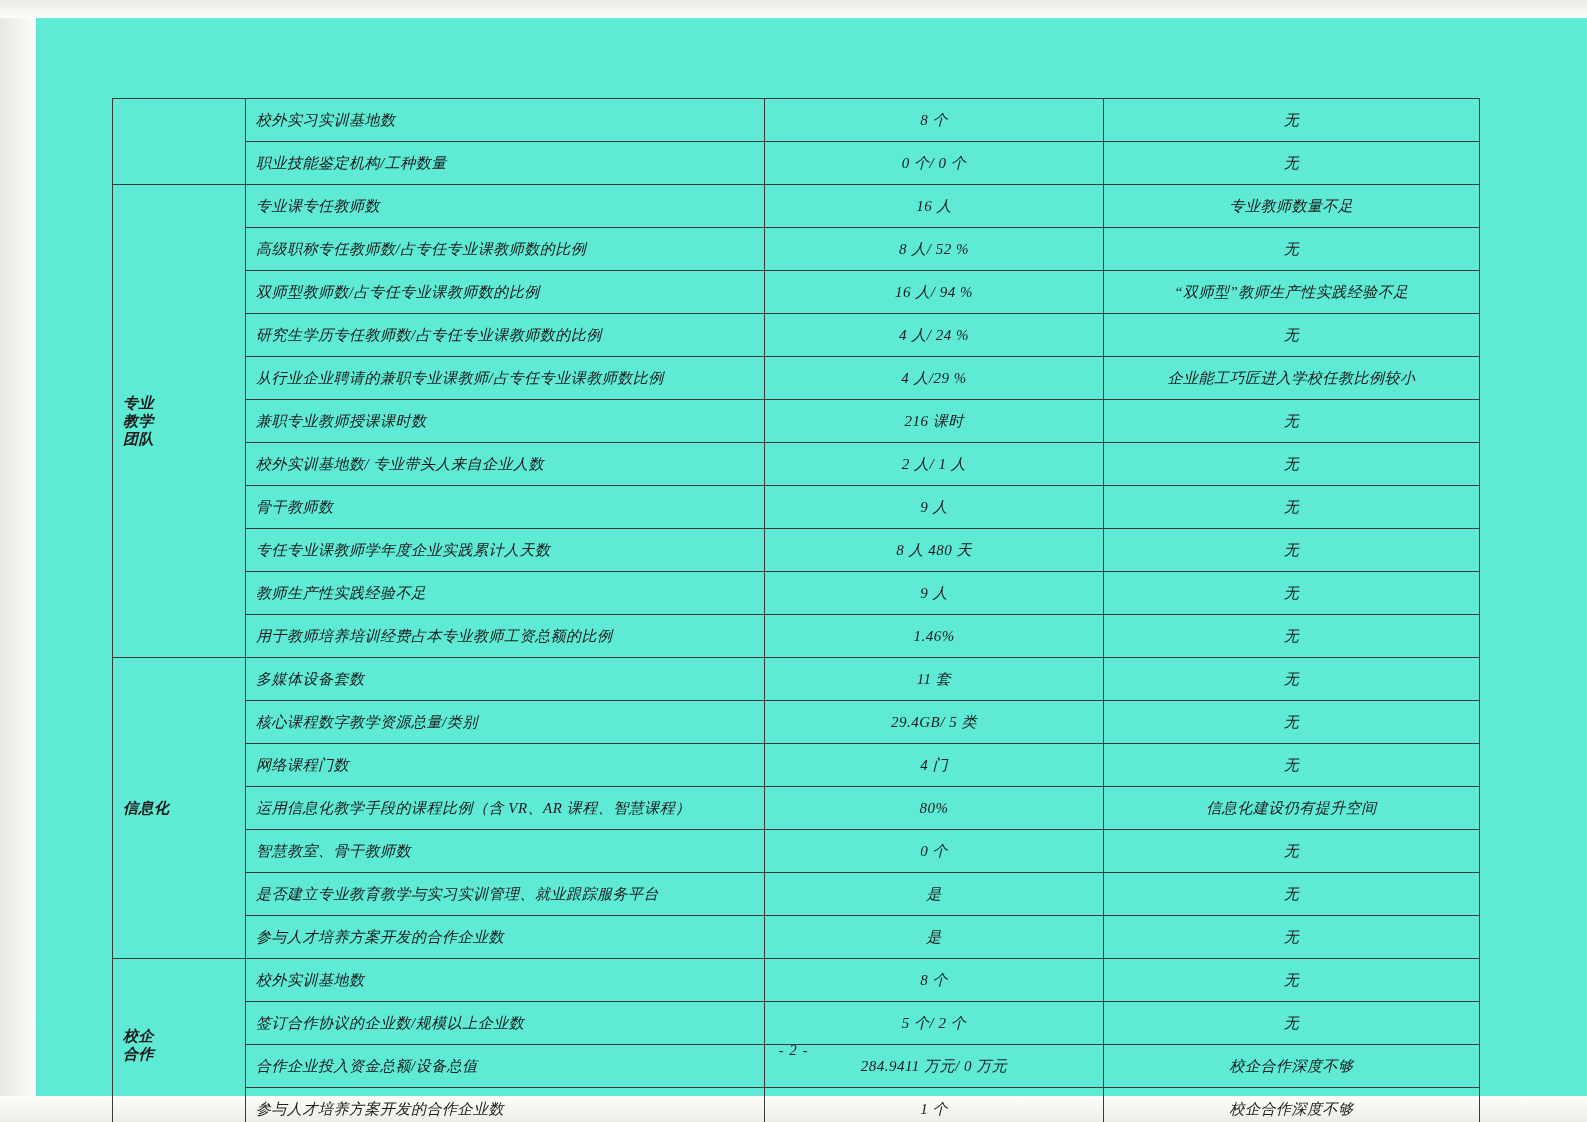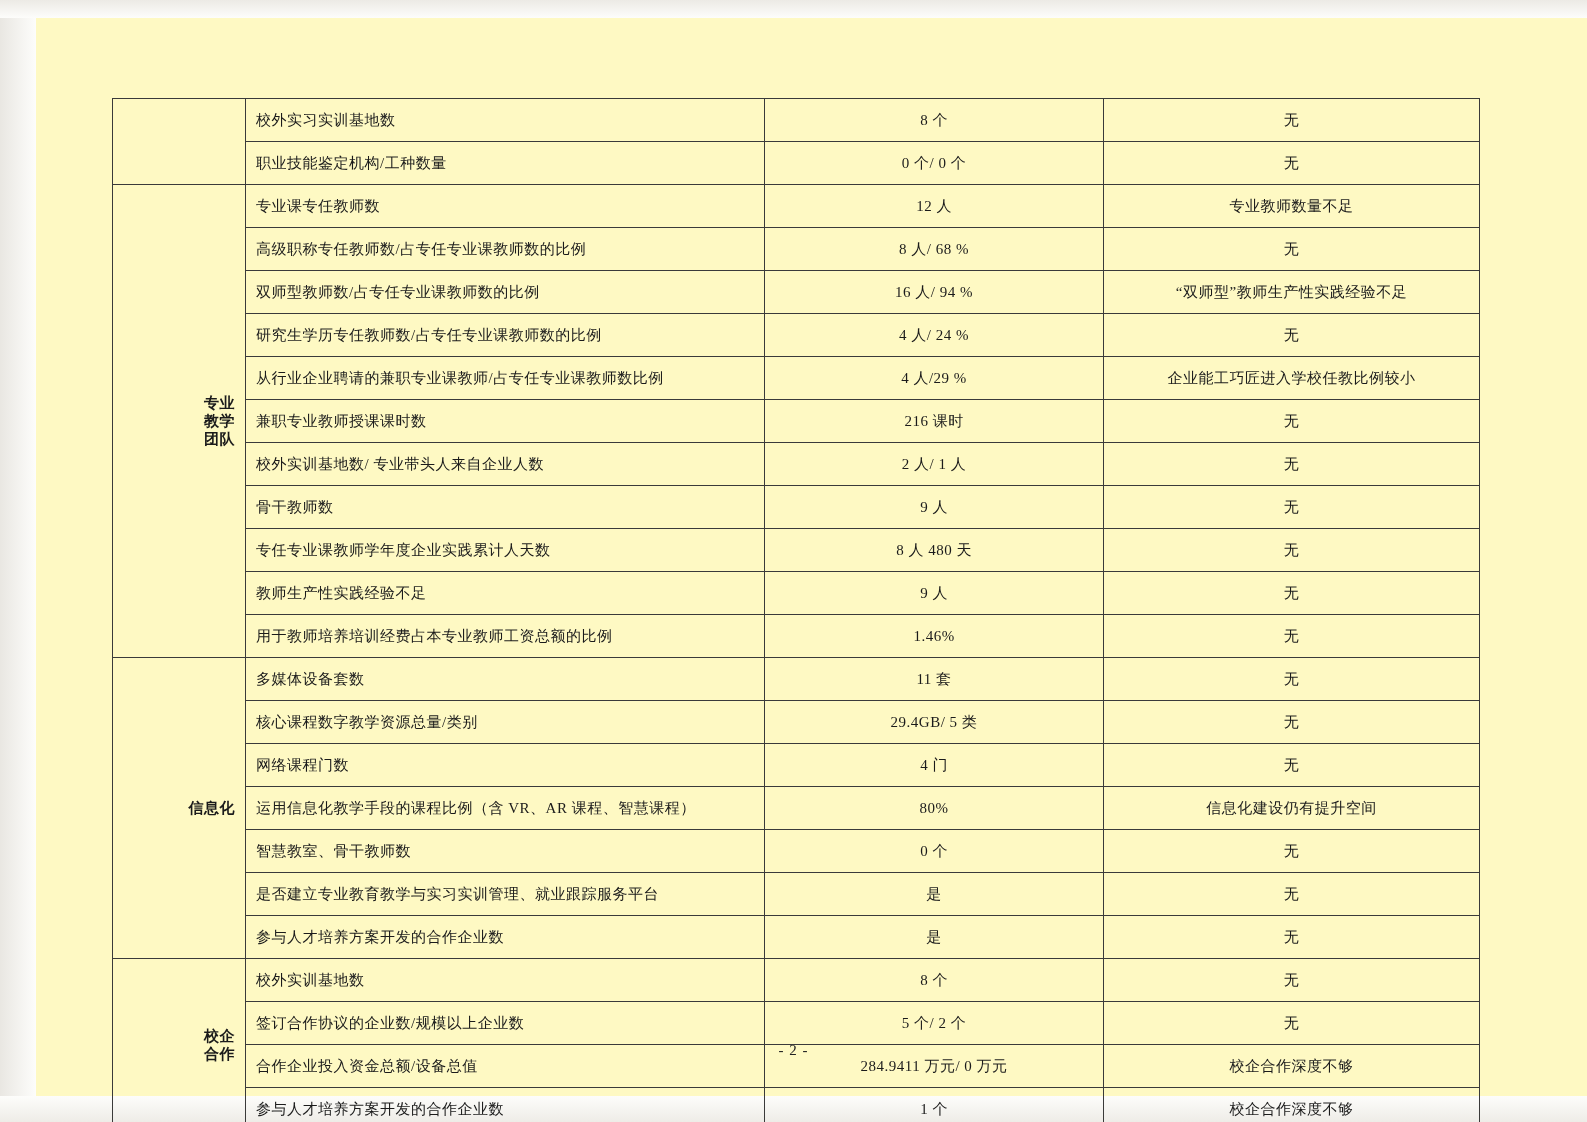--- a/index.html
+++ b/index.html
@@ -12,21 +12,22 @@
     height: 1122px;
     font-family: "Liberation Serif", "DejaVu Serif", serif;
     color: #1b1b1b;
     position: relative;
     overflow: hidden;
   }
   
   .page {
     position: absolute;
     inset: 0;
-    background: #fef9c3;
+    background: #5eead4;
+    font-style: italic;
   }
   .scan-edge-left {
     position: absolute;
     left: 0; top: 0; bottom: 0;
     width: 36px;
     background: linear-gradient(to right, #e9e7e2, #fdfdfb);
   }
   .scan-edge-top {
     position: absolute;
     left: 0; right: 0; top: 0;
@@ -54,21 +55,21 @@
   table.report td {
     border: 1px solid #3a3a3a;
     font-size: 15px;
     line-height: 1.2;
     padding: 6px 10px;
     vertical-align: middle;
     letter-spacing: 0.5px;
   }
   td.cat {
     width: 112px;
-    text-align: right;
+    text-align: left;
     font-size: 19px;
     font-weight: bold;
     letter-spacing: 2px;
     line-height: 1.65;
   }
   td.item {
     width: 498px;
     text-align: left;
     padding-left: 14px;
   }
@@ -112,26 +113,26 @@
             <td class="note">无</td>
           </tr>
           <tr class="r">
             <td class="item">职业技能鉴定机构/工种数量</td>
             <td class="val">0 个/  0 个</td>
             <td class="note">无</td>
           </tr>
           <tr class="r">
             <td class="cat" rowspan="11">专业<br>教学<br>团队</td>
             <td class="item">专业课专任教师数</td>
-            <td class="val">12 人</td>
+            <td class="val">16 人</td>
             <td class="note">专业教师数量不足</td>
           </tr>
           <tr class="r">
             <td class="item">高级职称专任教师数/占专任专业课教师数的比例</td>
-            <td class="val">8  人/ 68  %</td>
+            <td class="val">8  人/ 52  %</td>
             <td class="note">无</td>
           </tr>
           <tr class="r">
             <td class="item">双师型教师数/占专任专业课教师数的比例</td>
             <td class="val">16 人/ 94  %</td>
             <td class="note">“双师型”教师生产性实践经验不足</td>
           </tr>
           <tr class="r">
             <td class="item">研究生学历专任教师数/占专任专业课教师数的比例</td>
             <td class="val">4 人/ 24  %</td>

